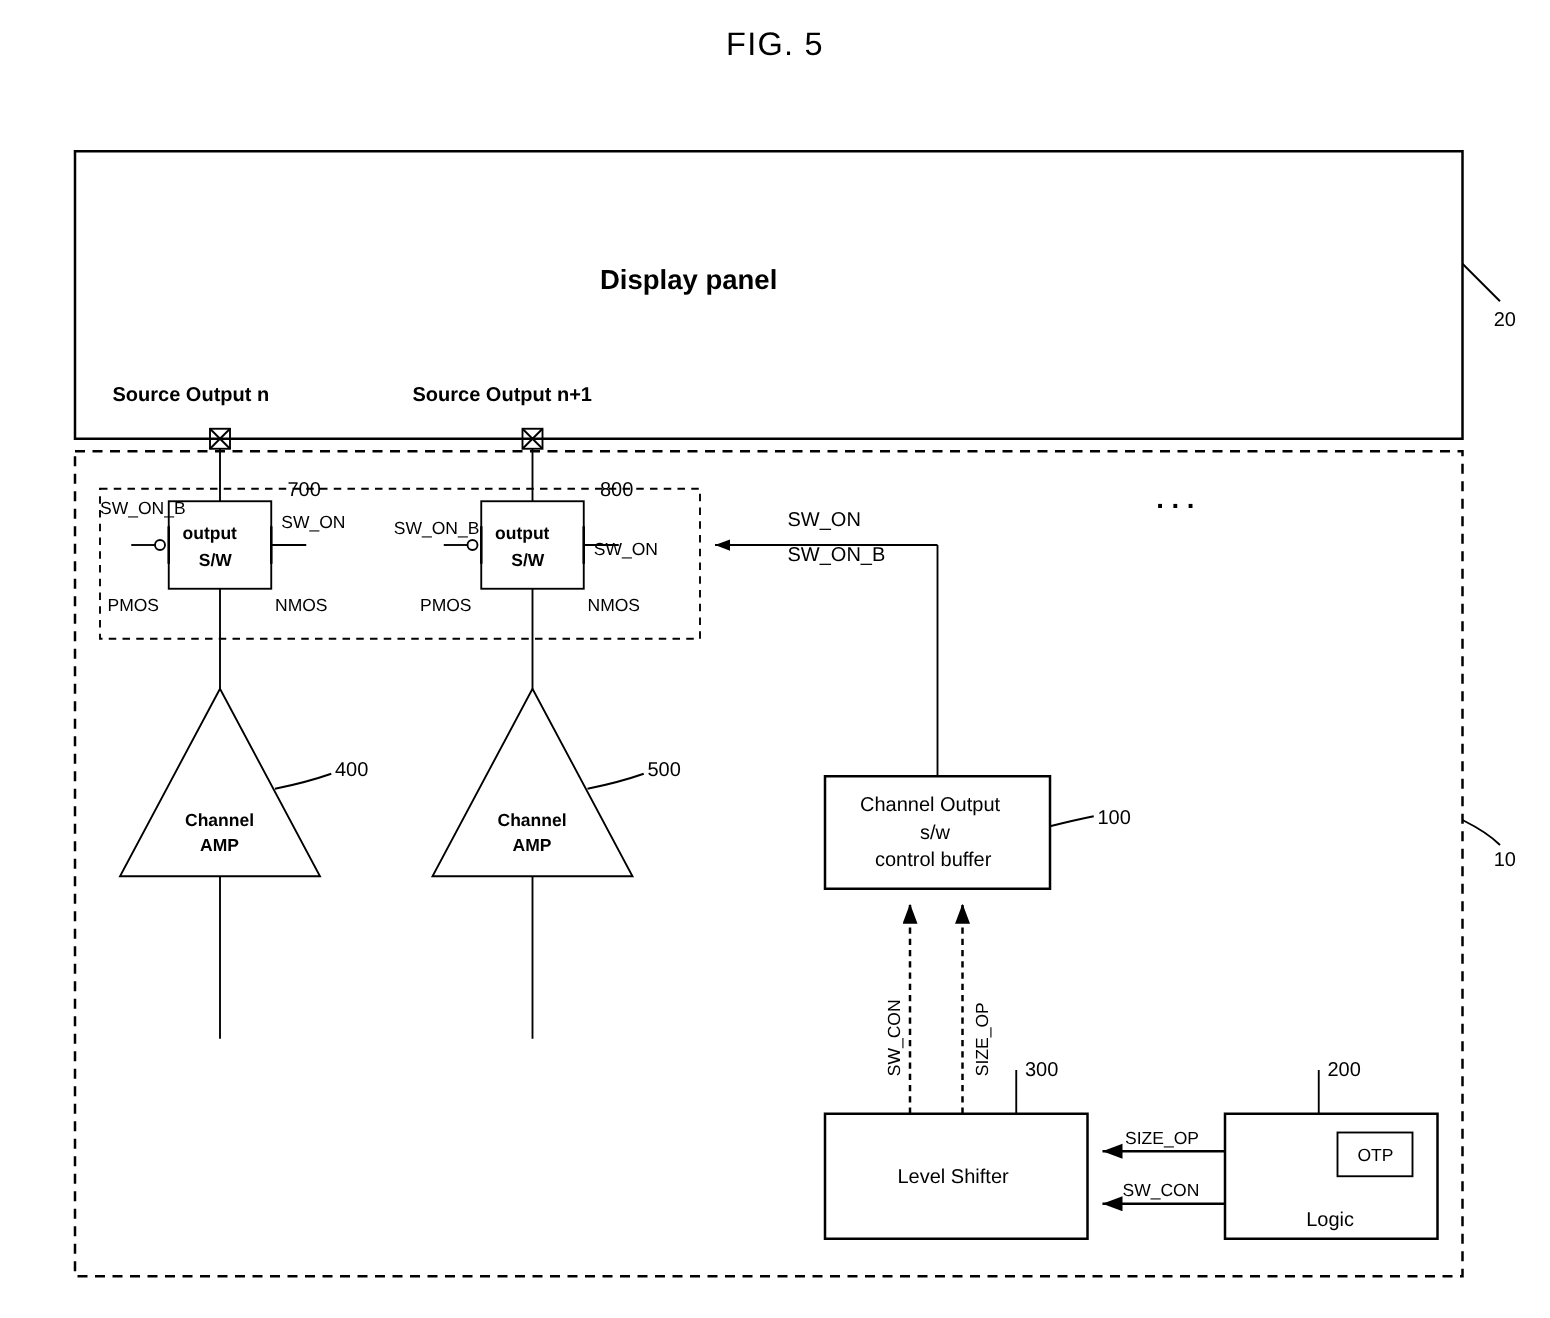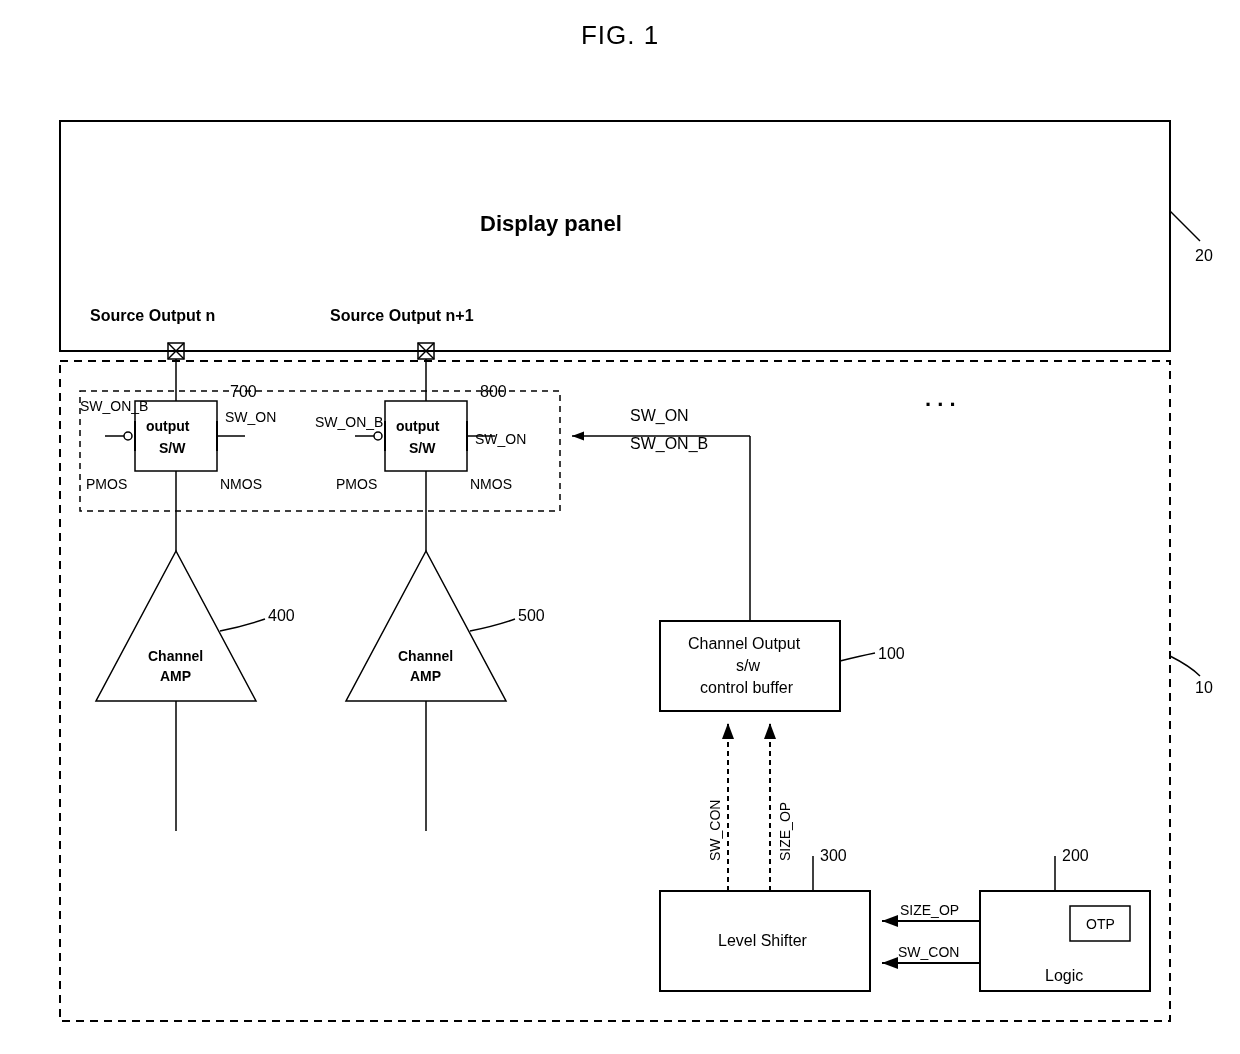--- a/index.html
+++ b/index.html
@@ -37,21 +37,21 @@
     font-size: 14px;
   }
   .bold {
     font-weight: bold;
   }
 </style>
 </head>
 <body>
 
 <div class="figure-wrapper">
-  <div class="fig-title">FIG. 1</div>
+  <div class="fig-title">FIG. 5</div>
 
   <svg width="1200" height="930" viewBox="0 0 1200 930">
     <defs>
       <marker id="arrow" markerWidth="10" markerHeight="10" refX="8" refY="3" orient="auto">
         <path d="M0,0 L8,3 L0,6 Z" fill="#000"></path>
       </marker>
     </defs>
 
     <rect x="40" y="20" width="1110" height="230" fill="none" stroke="#000" stroke-width="2"></rect>
     <text class="panel-label" x="460" y="130">Display panel</text>

